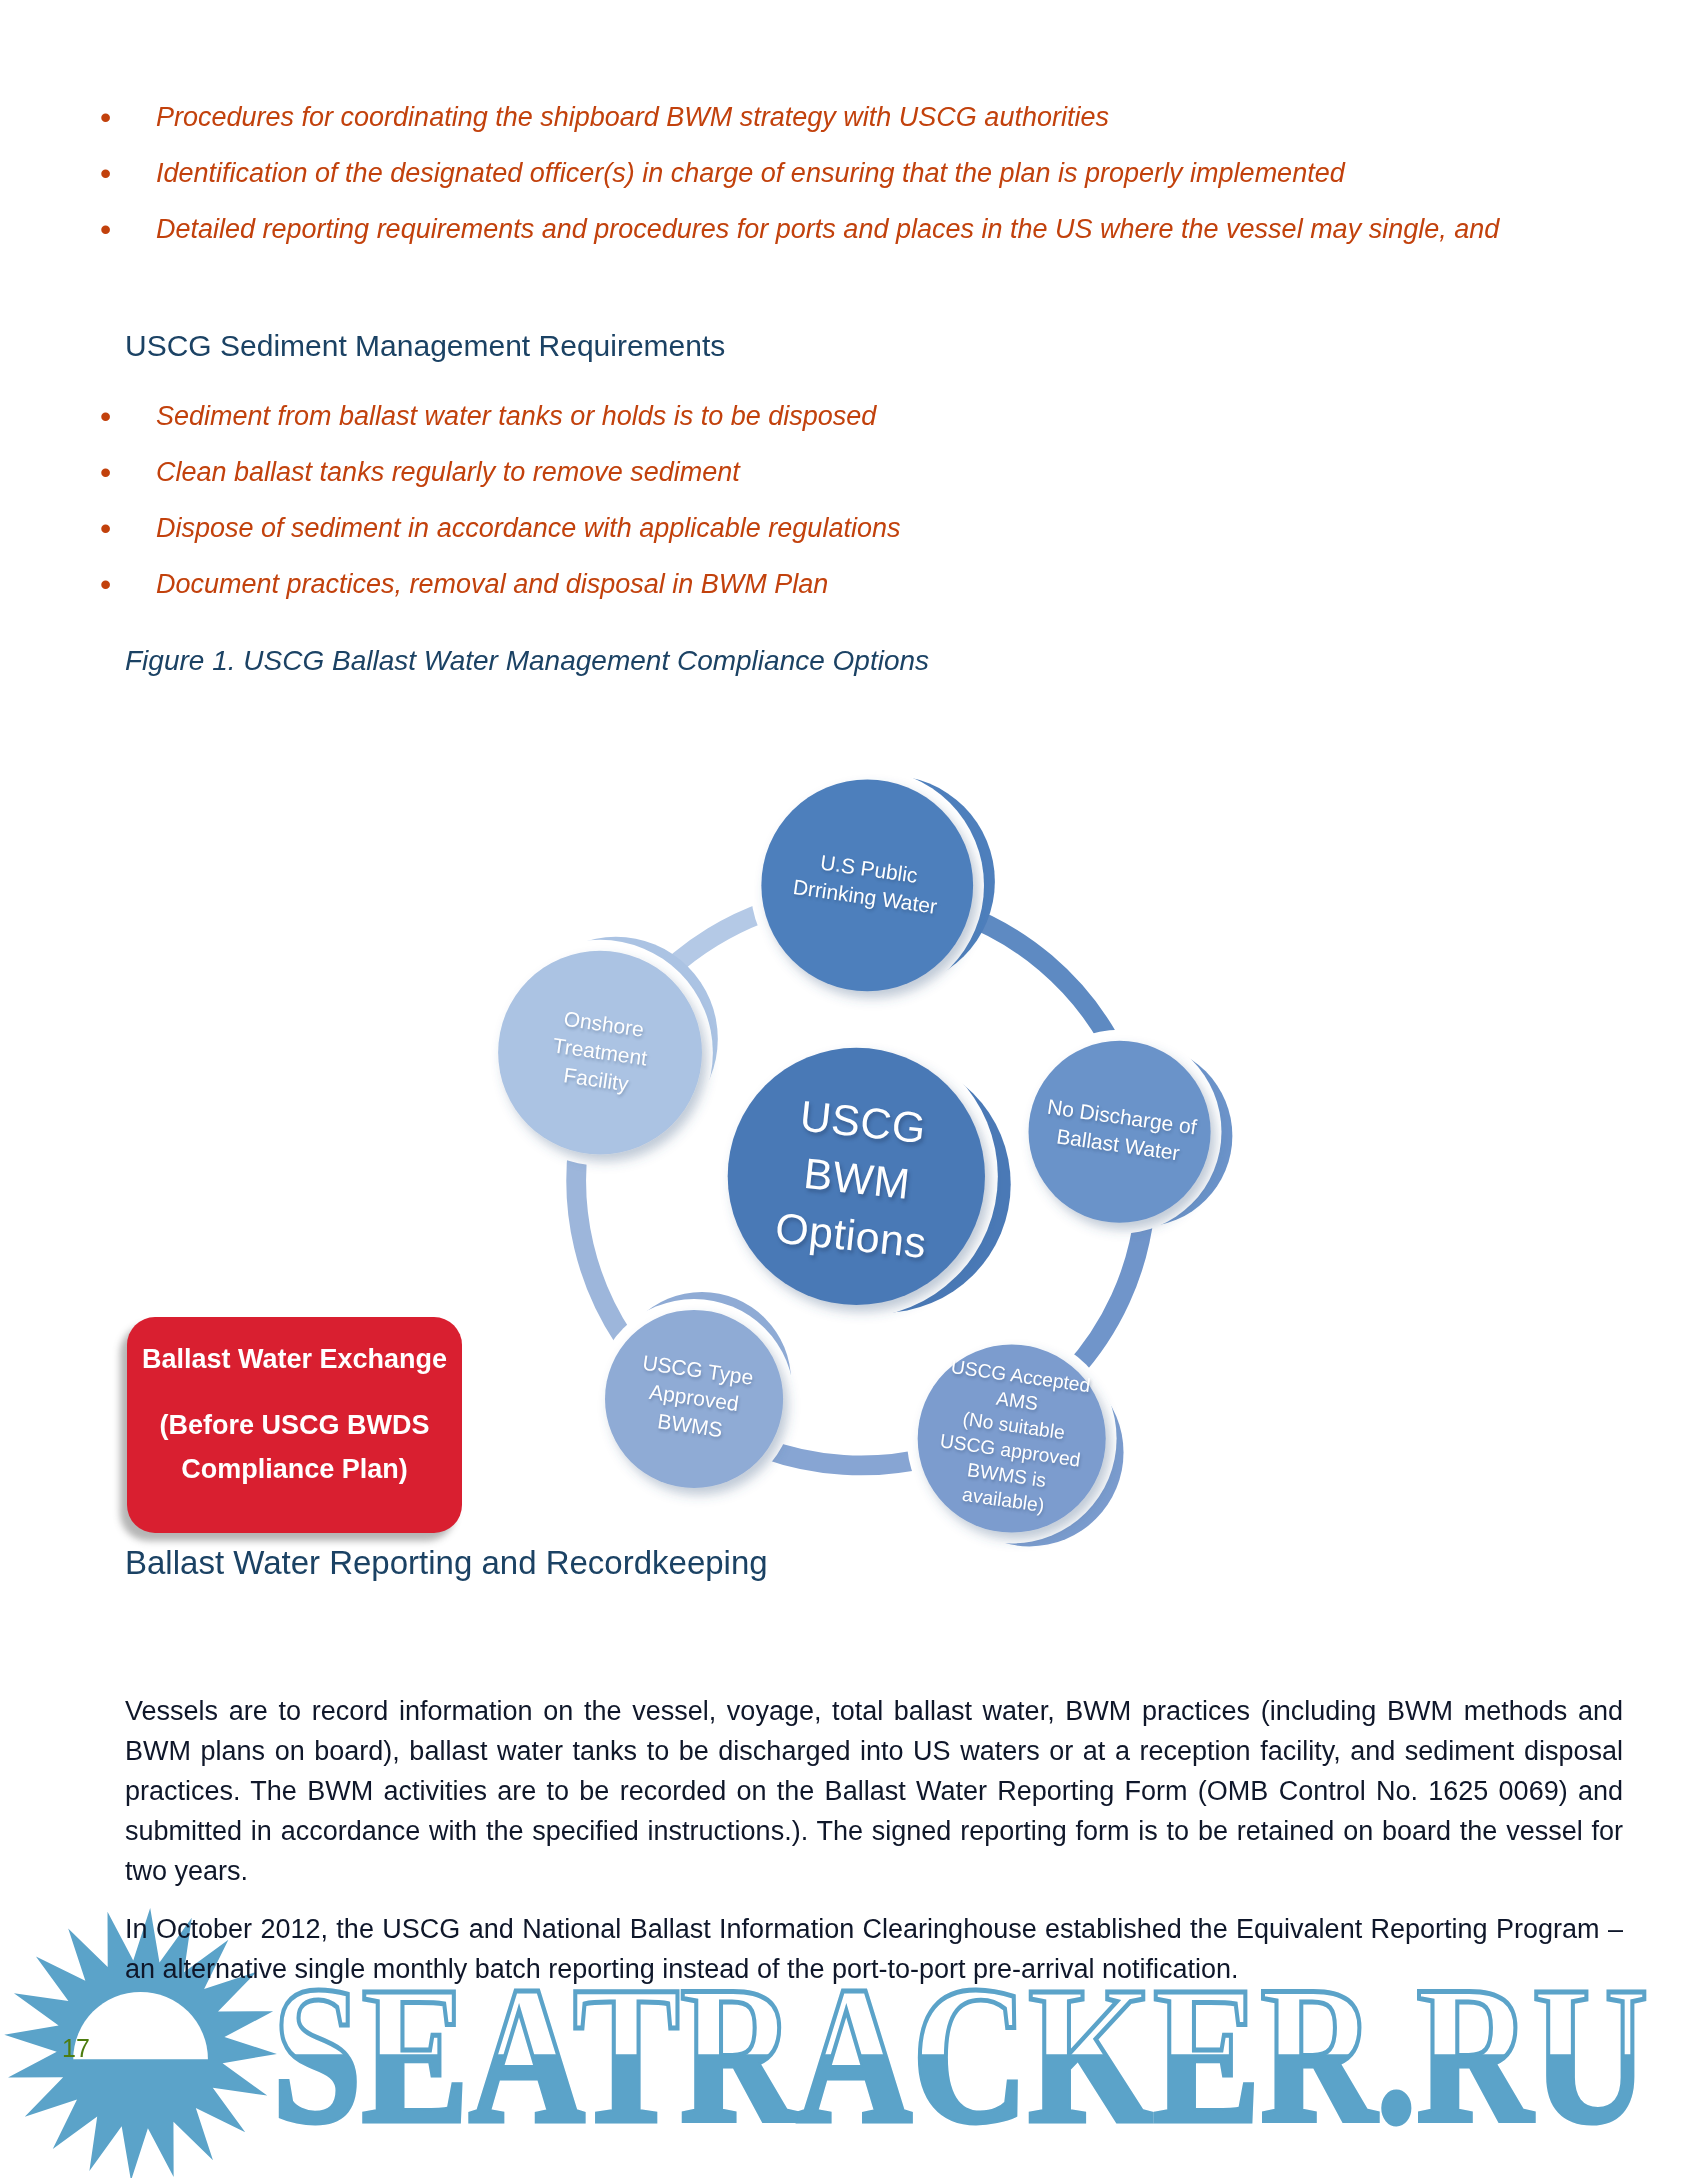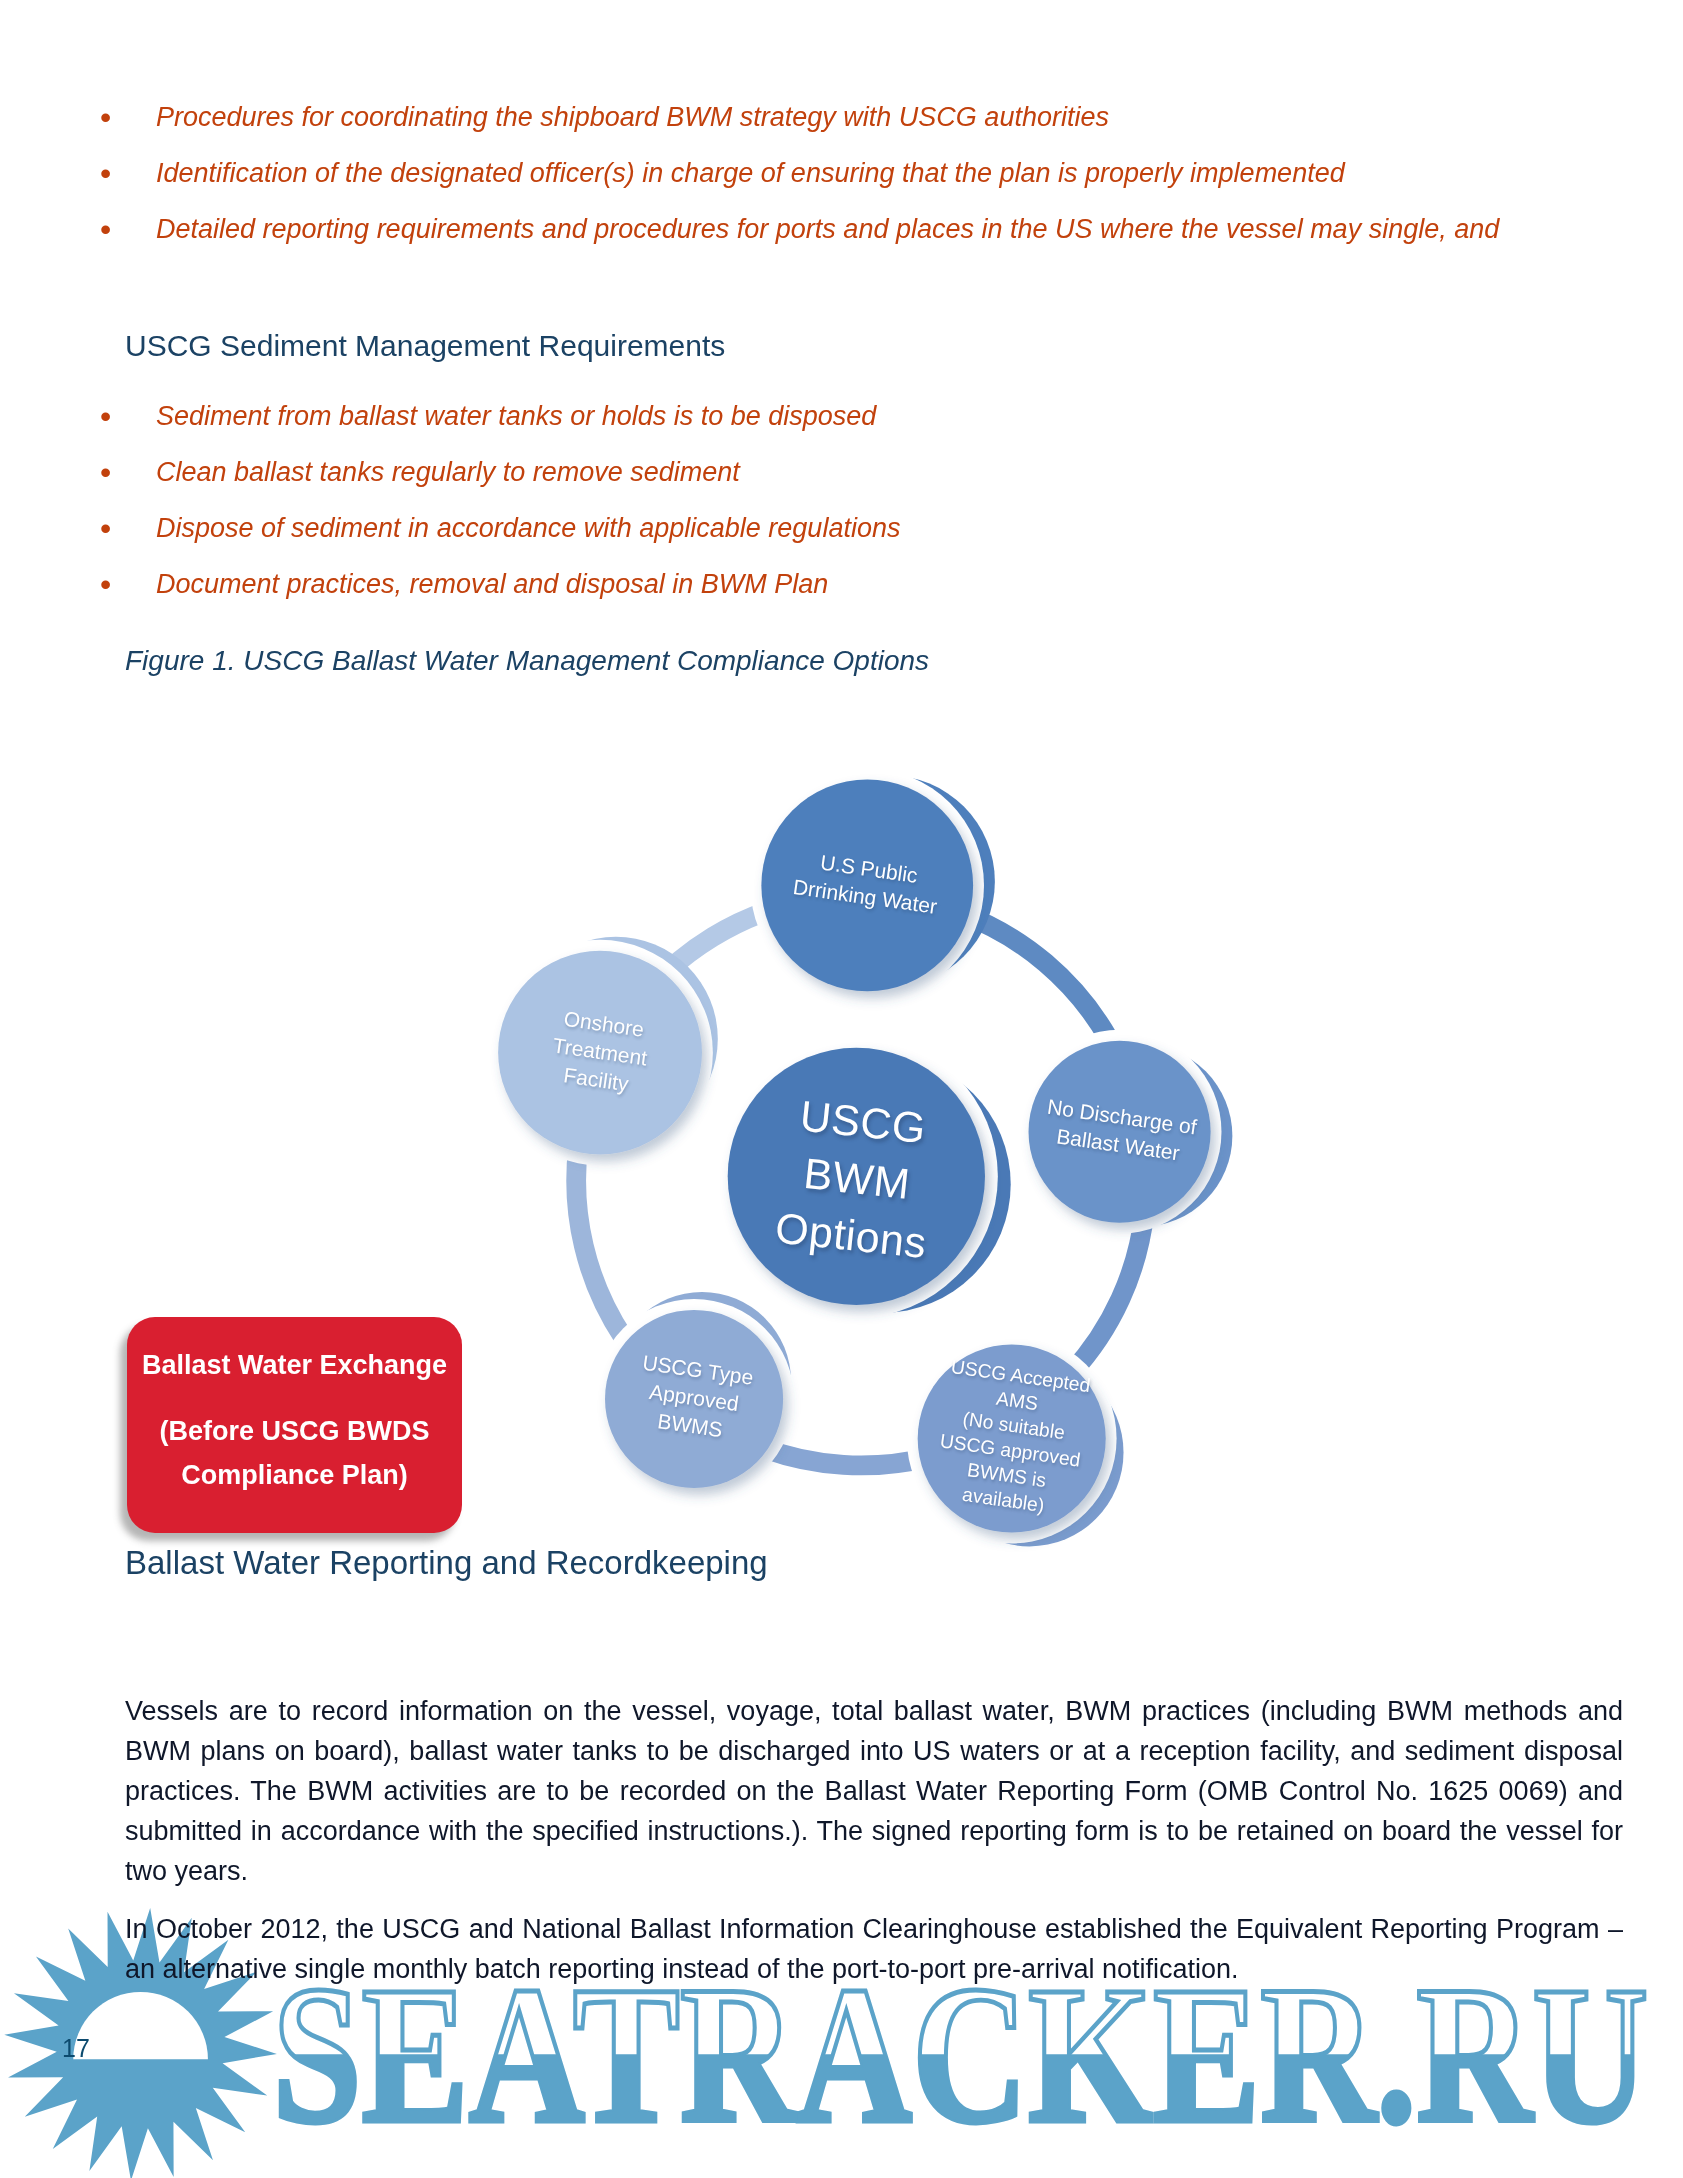--- a/index.html
+++ b/index.html
@@ -25,27 +25,27 @@
               text-shadow:1px 2px 3px rgba(25,45,80,0.28);}
   .nl-top{font-size:21px;line-height:28px;}
   .nl-side{font-size:21px;line-height:28px;}
   .nl-small{font-size:19.3px;line-height:25px;}
   .nl-center{font-size:43px;line-height:57px;letter-spacing:0.5px;transform:translate(-50%,-50%) rotate(6deg);
              text-shadow:2px 3px 4px rgba(25,45,80,0.35);}
   
   #callout{position:absolute;left:127px;top:1317px;width:335px;height:216px;z-index:1;
            background:#d91f30;border-radius:28px;box-shadow:-7px 8px 7px rgba(90,90,90,0.45);
            display:flex;flex-direction:column;align-items:center;justify-content:flex-start;
-           padding-top:26px;box-sizing:border-box;}
+           padding-top:20px;box-sizing:border-box;}
   #callout .cl{color:#ffffff;font-weight:bold;font-size:27px;line-height:44px;text-align:center;}
   #callout .spacer{height:22px;}
   
   #watermark{position:absolute;left:0;top:1881px;width:1683px;height:297px;z-index:0;}
   
-  #pageno{position:absolute;left:62px;top:2034px;font-size:25px;color:#0c4a6e;z-index:2;}
+  #pageno{position:absolute;left:62px;top:2034px;font-size:25px;color:#4d7c0f;z-index:2;}
 </style>
 </head>
 <body>
 
 <div id="page">
 
   <svg id="watermark" viewBox="0 0 1700 300" width="1683" height="297">
     <defs>
       <clipPath id="waterline">
           <rect x="0" y="175" width="1700" height="125"></rect>

